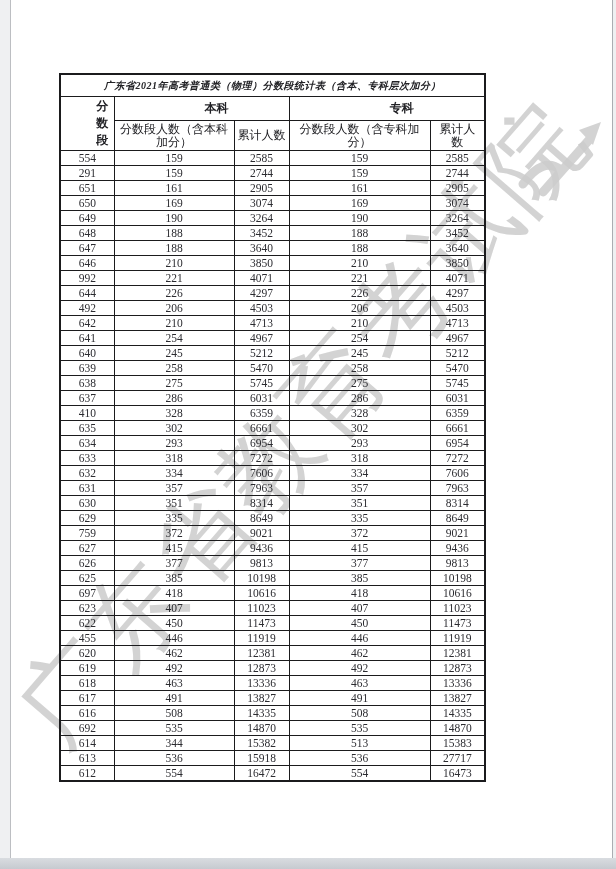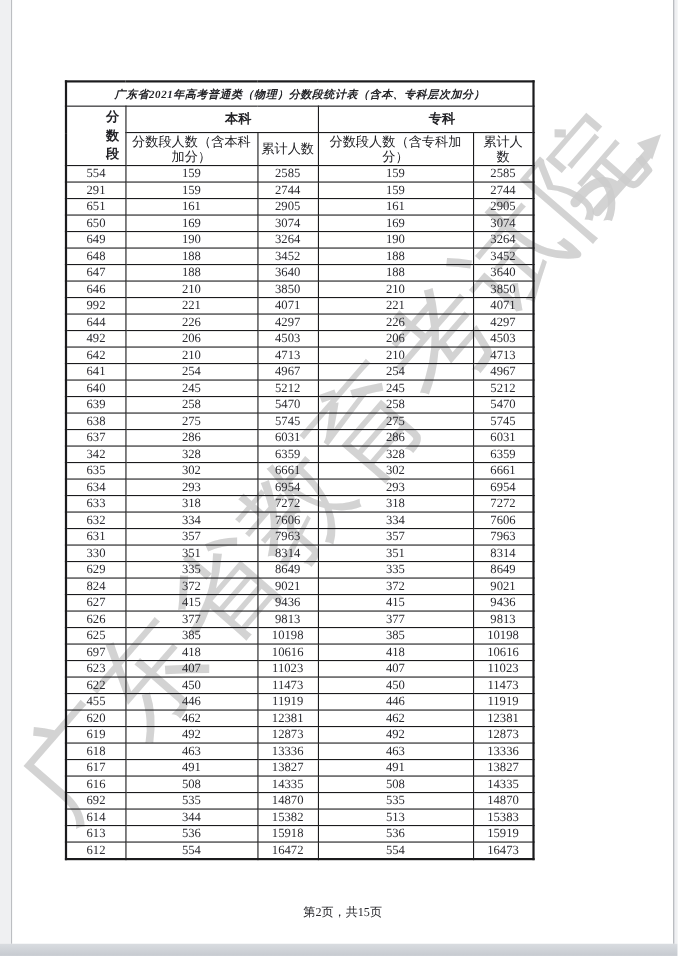--- a/index.html
+++ b/index.html
@@ -252,21 +252,21 @@
           <td>5745</td>
         </tr>
         <tr>
           <td>637</td>
           <td>286</td>
           <td>6031</td>
           <td>286</td>
           <td>6031</td>
         </tr>
         <tr>
-          <td>342</td>
+          <td>410</td>
           <td>328</td>
           <td>6359</td>
           <td>328</td>
           <td>6359</td>
         </tr>
         <tr>
           <td>635</td>
           <td>302</td>
           <td>6661</td>
           <td>302</td>
@@ -294,35 +294,35 @@
           <td>7606</td>
         </tr>
         <tr>
           <td>631</td>
           <td>357</td>
           <td>7963</td>
           <td>357</td>
           <td>7963</td>
         </tr>
         <tr>
-          <td>330</td>
+          <td>630</td>
           <td>351</td>
           <td>8314</td>
           <td>351</td>
           <td>8314</td>
         </tr>
         <tr>
           <td>629</td>
           <td>335</td>
           <td>8649</td>
           <td>335</td>
           <td>8649</td>
         </tr>
         <tr>
-          <td>824</td>
+          <td>759</td>
           <td>372</td>
           <td>9021</td>
           <td>372</td>
           <td>9021</td>
         </tr>
         <tr>
           <td>627</td>
           <td>415</td>
           <td>9436</td>
           <td>415</td>
@@ -417,28 +417,27 @@
           <td>344</td>
           <td>15382</td>
           <td>513</td>
           <td>15383</td>
         </tr>
         <tr>
           <td>613</td>
           <td>536</td>
           <td>15918</td>
           <td>536</td>
-          <td>15919</td>
+          <td>27717</td>
         </tr>
         <tr>
           <td>612</td>
           <td>554</td>
           <td>16472</td>
           <td>554</td>
           <td>16473</td>
         </tr>
       </tbody>
   </table>
 
-  <div class="footer">第2页，共15页</div>
 </div>
 
 <div class="bottom-band"></div>
 
 </body></html>

